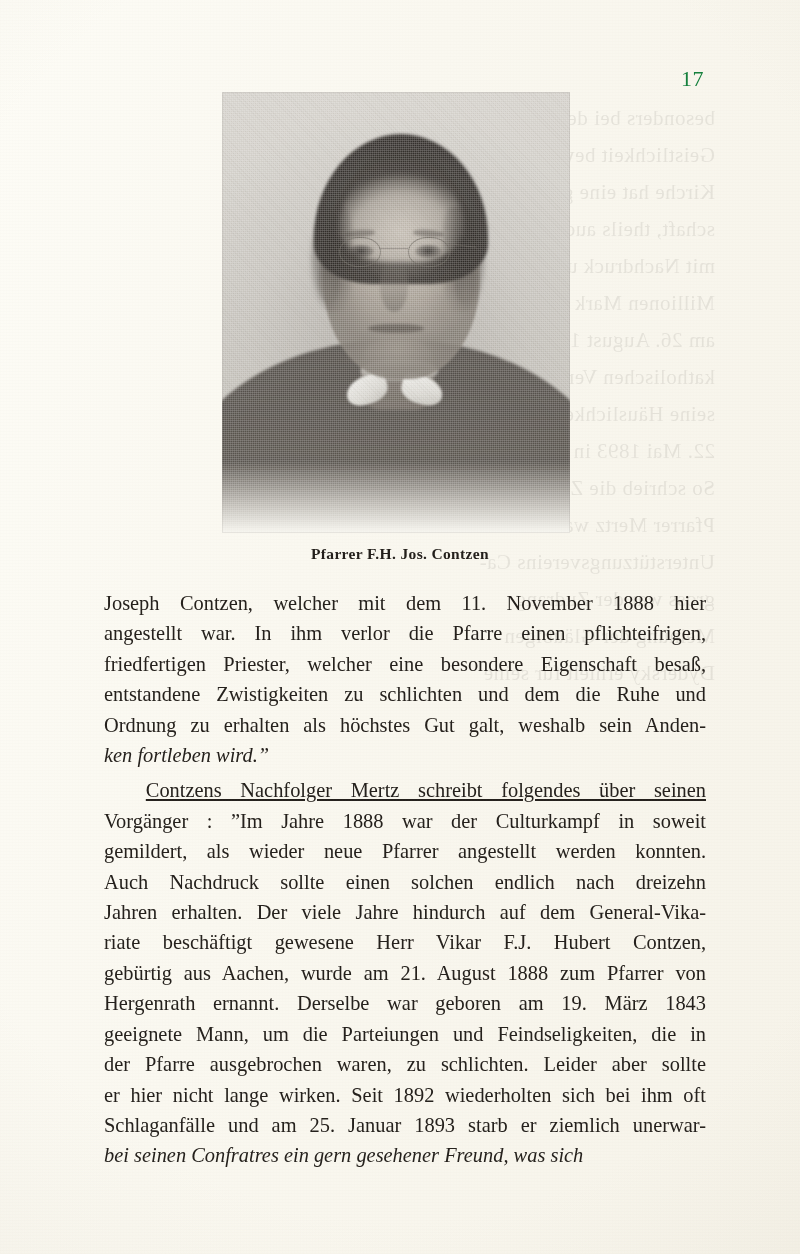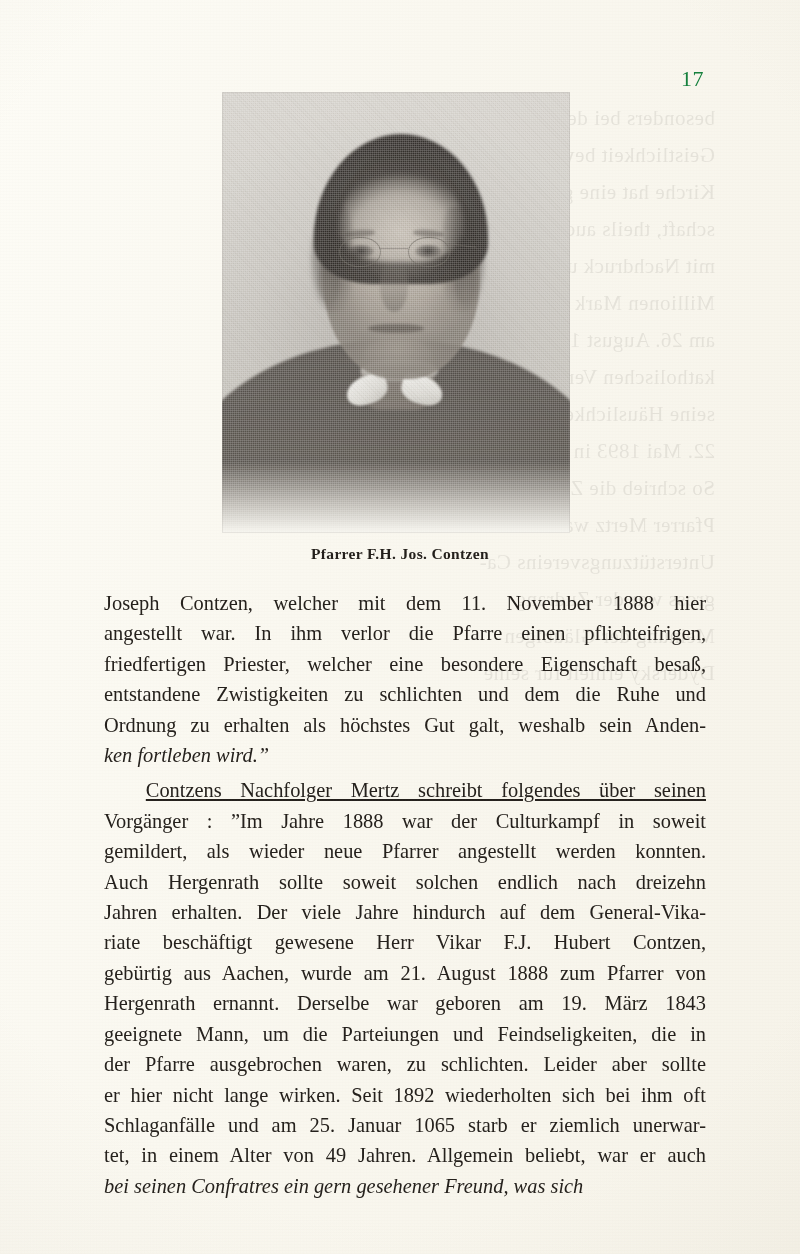--- a/index.html
+++ b/index.html
@@ -490,29 +490,28 @@
       <span class="ln">friedfertigen Priester, welcher eine besondere Eigenschaft besaß,</span>
       <span class="ln">entstandene Zwistigkeiten zu schlichten und dem die Ruhe und</span>
       <span class="ln">Ordnung zu erhalten als höchstes Gut galt, weshalb sein Anden-</span>
       <span class="ln last">ken fortleben wird.”</span>
     </p>
 
     <p class="noindent">
       <span class="ln indent">Contzens Nachfolger Mertz schreibt folgendes über seinen</span>
       <span class="ln">Vorgänger : ”Im Jahre 1888 war der Culturkampf in soweit</span>
       <span class="ln">gemildert, als wieder neue Pfarrer angestellt werden konnten.</span>
-      <span class="ln">Auch Hergenrath sollte soweit solchen endlich nach dreizehn</span>
+      <span class="ln">Auch Nachdruck sollte einen solchen endlich nach dreizehn</span>
       <span class="ln">Jahren erhalten. Der viele Jahre hindurch auf dem General-Vika-</span>
       <span class="ln">riate beschäftigt gewesene Herr Vikar F.J. Hubert Contzen,</span>
       <span class="ln">gebürtig aus Aachen, wurde am 21. August 1888 zum Pfarrer von</span>
       <span class="ln">Hergenrath ernannt. Derselbe war geboren am 19. März 1843</span>
       <span class="ln">geeignete Mann, um die Parteiungen und Feindseligkeiten, die in</span>
       <span class="ln">der Pfarre ausgebrochen waren, zu schlichten. Leider aber sollte</span>
       <span class="ln">er hier nicht lange wirken. Seit 1892 wiederholten sich bei ihm oft</span>
-      <span class="ln">Schlaganfälle und am 25. Januar 1065 starb er ziemlich unerwar-</span>
-      <span class="ln">tet, in einem Alter von 49 Jahren. Allgemein beliebt, war er auch</span>
+      <span class="ln">Schlaganfälle und am 25. Januar 1893 starb er ziemlich unerwar-</span>
       <span class="ln last">bei seinen Confratres ein gern gesehener Freund, was sich</span>
     </p>
 
   </div>
 
   <div class="paper-grain"></div>
 </div>
 
 </body></html>

